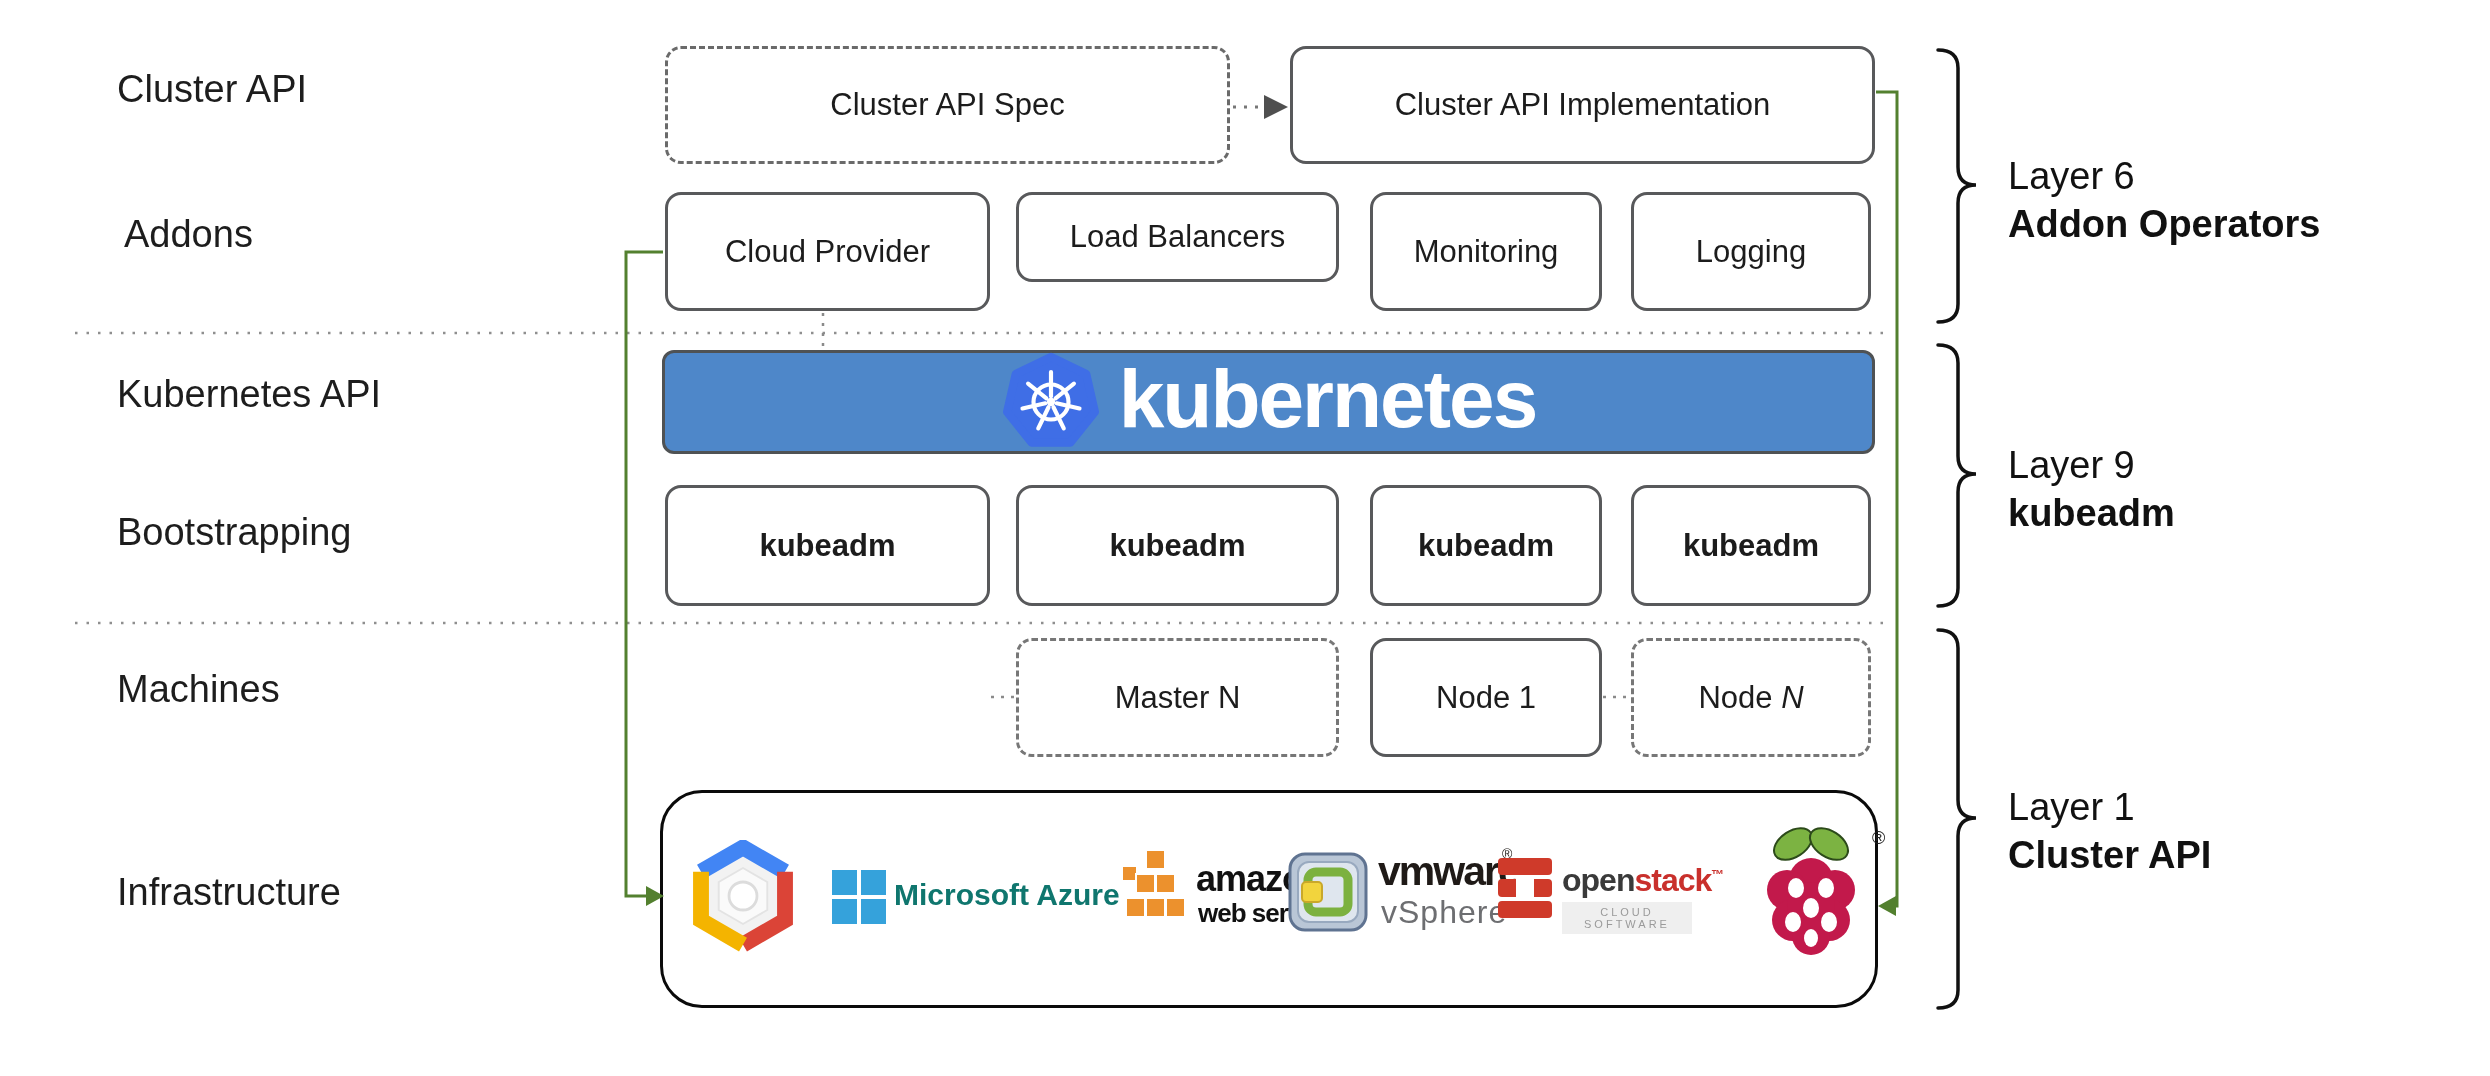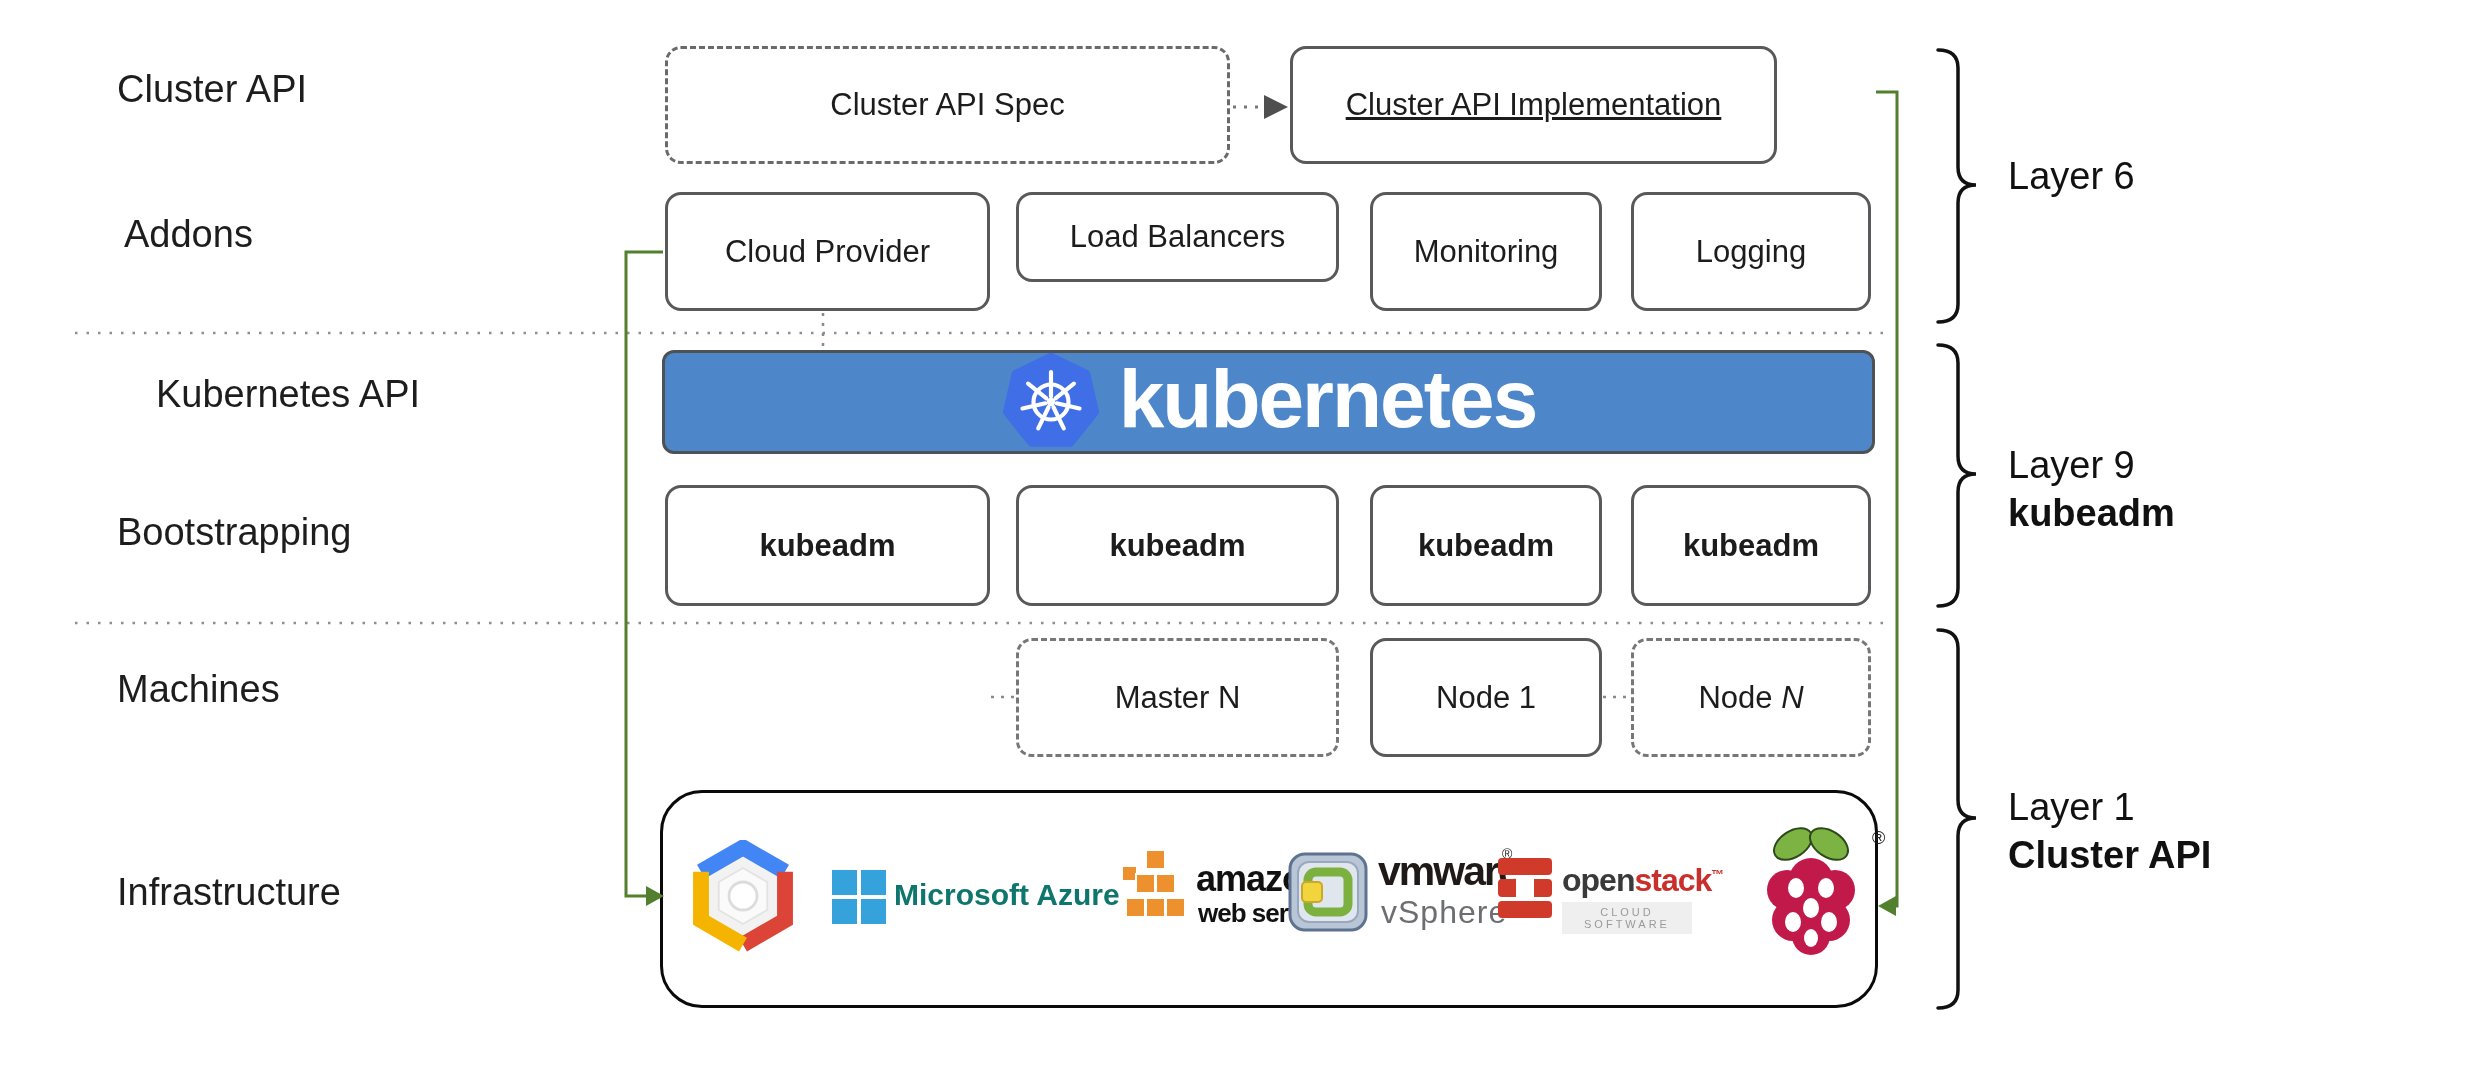--- a/index.html
+++ b/index.html
@@ -45,27 +45,27 @@
 
   svg.overlay{position:absolute;left:0;top:0;pointer-events:none;}
 </style>
 </head>
 <body>
 
 <div id="stage">
 
   <div class="row-label" style="left:117px;top:68px;">Cluster API</div>
   <div class="row-label" style="left:124px;top:213px;">Addons</div>
-  <div class="row-label" style="left:117px;top:373px;margin-left:39px;">Kubernetes API</div>
+  <div class="row-label" style="left:117px;top:373px;">Kubernetes API</div>
   <div class="row-label" style="left:117px;top:511px;">Bootstrapping</div>
   <div class="row-label" style="left:117px;top:668px;">Machines</div>
   <div class="row-label" style="left:117px;top:871px;">Infrastructure</div>
 
   <div class="box dashed-big" style="left:665px;top:46px;width:565px;height:118px;">Cluster API Spec</div>
-  <div class="box" style="left:1290px;top:46px;width:487px;height:118px;text-decoration:underline;">Cluster API Implementation</div>
+  <div class="box" style="left:1290px;top:46px;width:585px;height:118px;">Cluster API Implementation</div>
 
   <div class="box" style="left:665px;top:192px;width:325px;height:119px;">Cloud Provider</div>
   <div class="box" style="left:1016px;top:192px;width:323px;height:90px;">Load Balancers</div>
   <div class="box" style="left:1370px;top:192px;width:232px;height:119px;">Monitoring</div>
   <div class="box" style="left:1631px;top:192px;width:240px;height:119px;">Logging</div>
 
   <div class="banner">
     <svg width="100" height="100" viewBox="-60 -60 120 120">
       <polygon points="0,-54 42.2,-33.7 52.6,12 23.4,48.6 -23.4,48.6 -52.6,12 -42.2,-33.7" fill="#3f6ee6" stroke="#3f6ee6" stroke-width="10" stroke-linejoin="round"></polygon>
       <circle r="21" fill="none" stroke="#ffffff" stroke-width="5"></circle>
@@ -168,20 +168,21 @@
       <ellipse cx="55" cy="90" rx="8" ry="10"></ellipse>
       <ellipse cx="37" cy="104" rx="8" ry="10"></ellipse>
       <ellipse cx="73" cy="104" rx="8" ry="10"></ellipse>
       <ellipse cx="55" cy="120" rx="7" ry="9"></ellipse>
     </g>
   </svg>
   <div class="rpi-reg">®</div>
 
   <div class="layer-label" style="top:152px;">
     <div class="l1">Layer 6</div>
+    <div class="l2">Addon Operators</div>
   </div>
   <div class="layer-label" style="top:441px;">
     <div class="l1">Layer 9</div>
     <div class="l2">kubeadm</div>
   </div>
   <div class="layer-label" style="top:783px;">
     <div class="l1">Layer 1</div>
     <div class="l2">Cluster API</div>
   </div>
 

